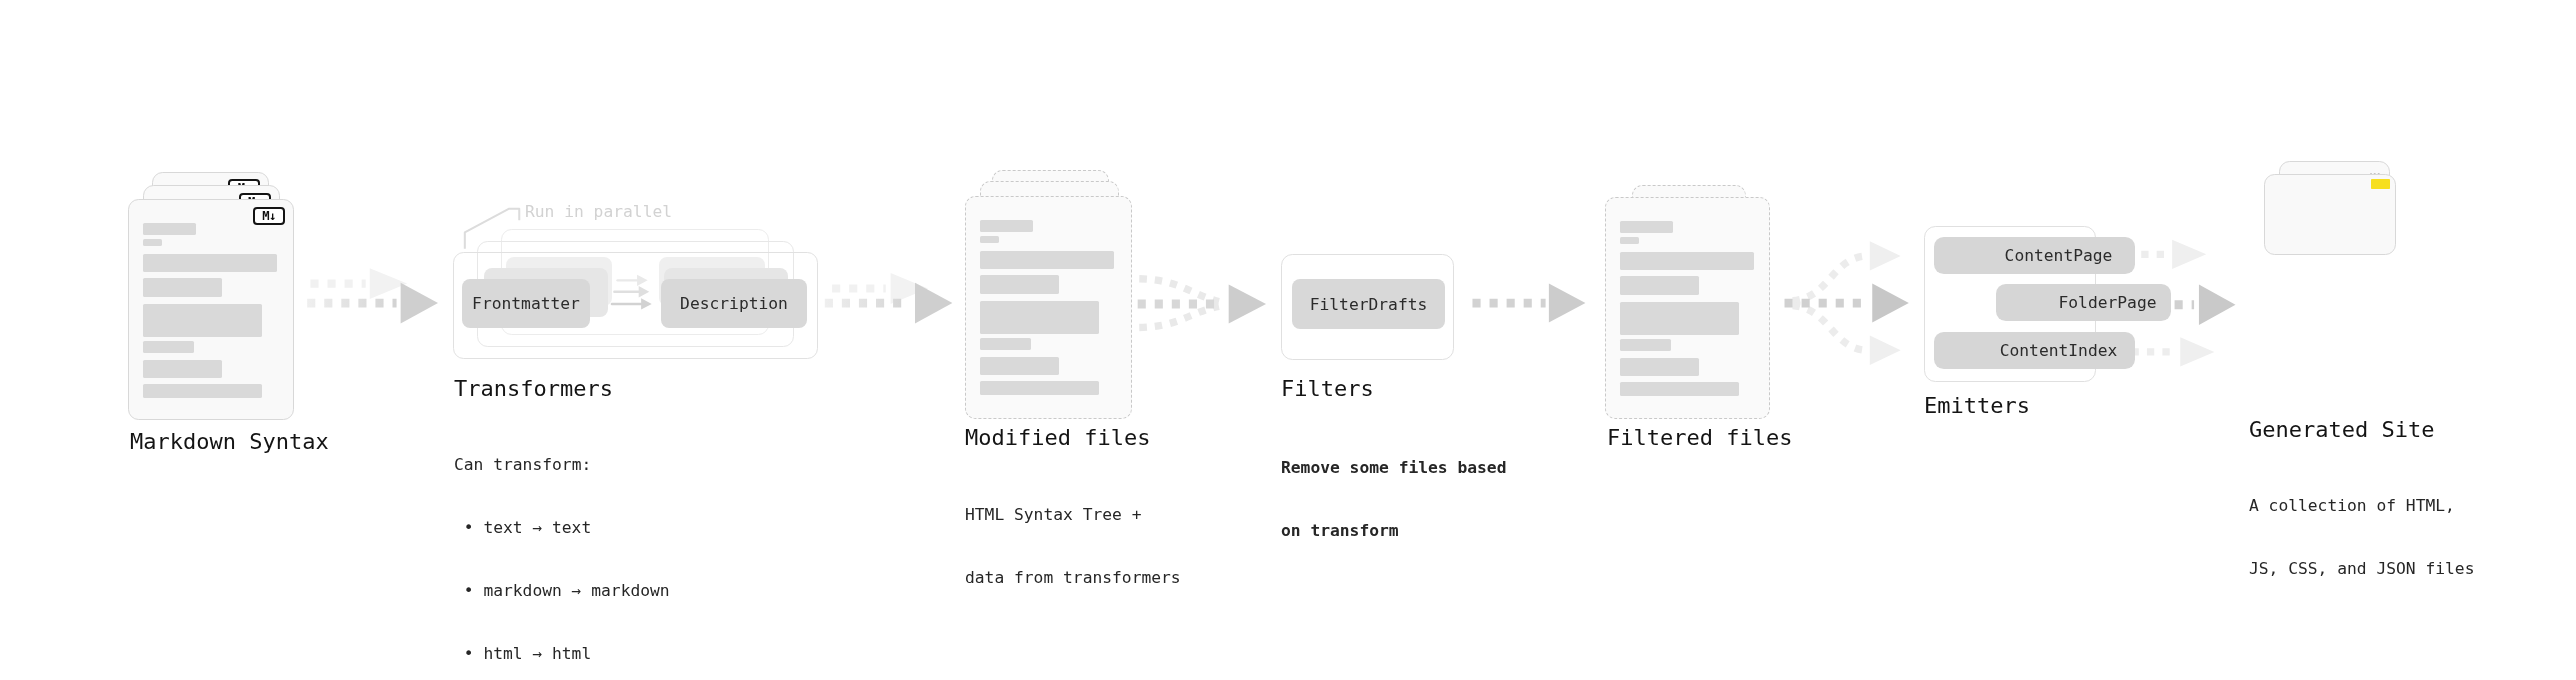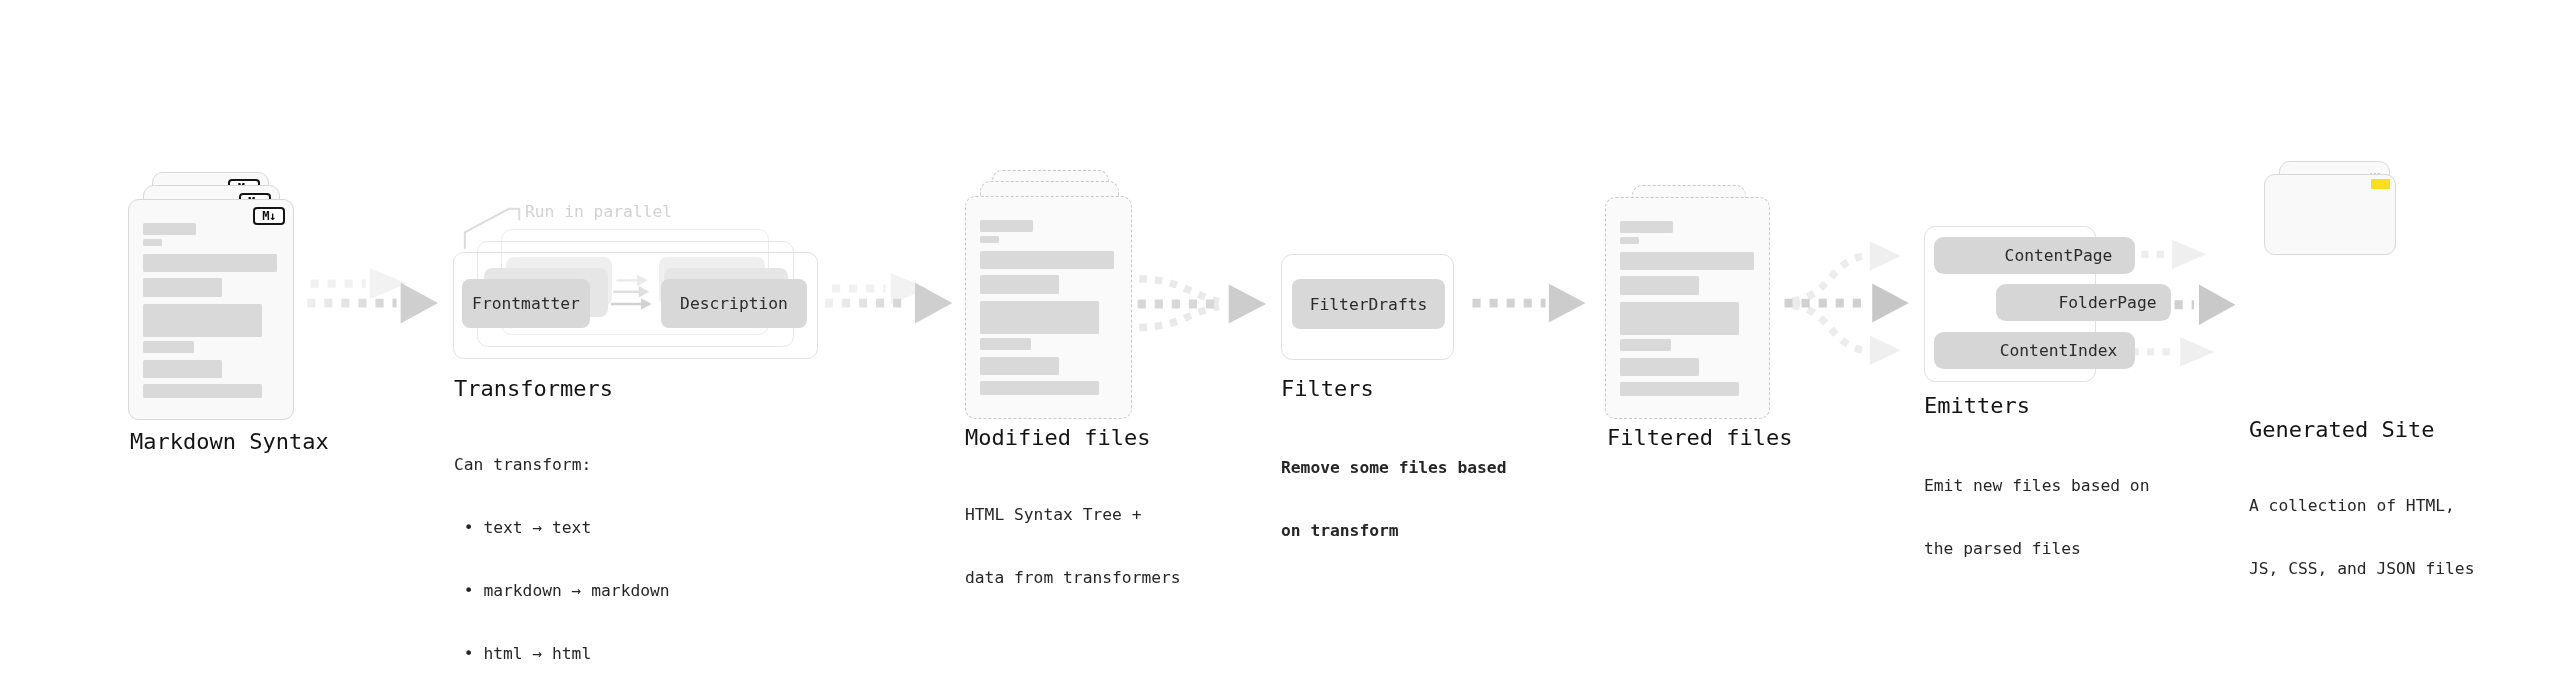--- a/index.html
+++ b/index.html
@@ -210,24 +210,20 @@
         </div>
     </div>
   </div>
   <div class="stage-label" style="left:1607px;top:425px;">Filtered files</div>
 
   <div class="whitebox" style="left:1924px;top:226px;width:172px;height:156px;"></div>
   <div class="pill epill" style="left:1934px;top:237px;width:153px;height:37px;">ContentPage</div>
   <div class="pill epill" style="left:1972px;top:284px;width:127px;height:37px;margin-left:24px;">FolderPage</div>
   <div class="pill epill" style="left:1934px;top:332px;width:153px;height:37px;">ContentIndex</div>
   <div class="stage-label" style="left:1924px;top:393px;">Emitters</div>
-  <div class="stage-desc" style="left:1924px;top:433px;">
-    <div>Emit new files based on</div>
-    <div>the parsed files</div>
-  </div>
 
   <div class="abs" style="left:2247px;top:150px;width:167px;height:259px;">
     <div class="card" style="left:32px;top:11.4px;width:111px;height:73px;">
       <span class="css-badge">
         <span class="css-word">CSS</span>
         <span class="css-bar" style="display: block; background: rgb(38, 102, 224);"></span>
       </span>
     </div>
     <div class="card" style="left:17px;top:23.6px;width:132px;height:81px;">
       <span class="js-badge" style="background: rgb(247, 223, 30);"></span>

